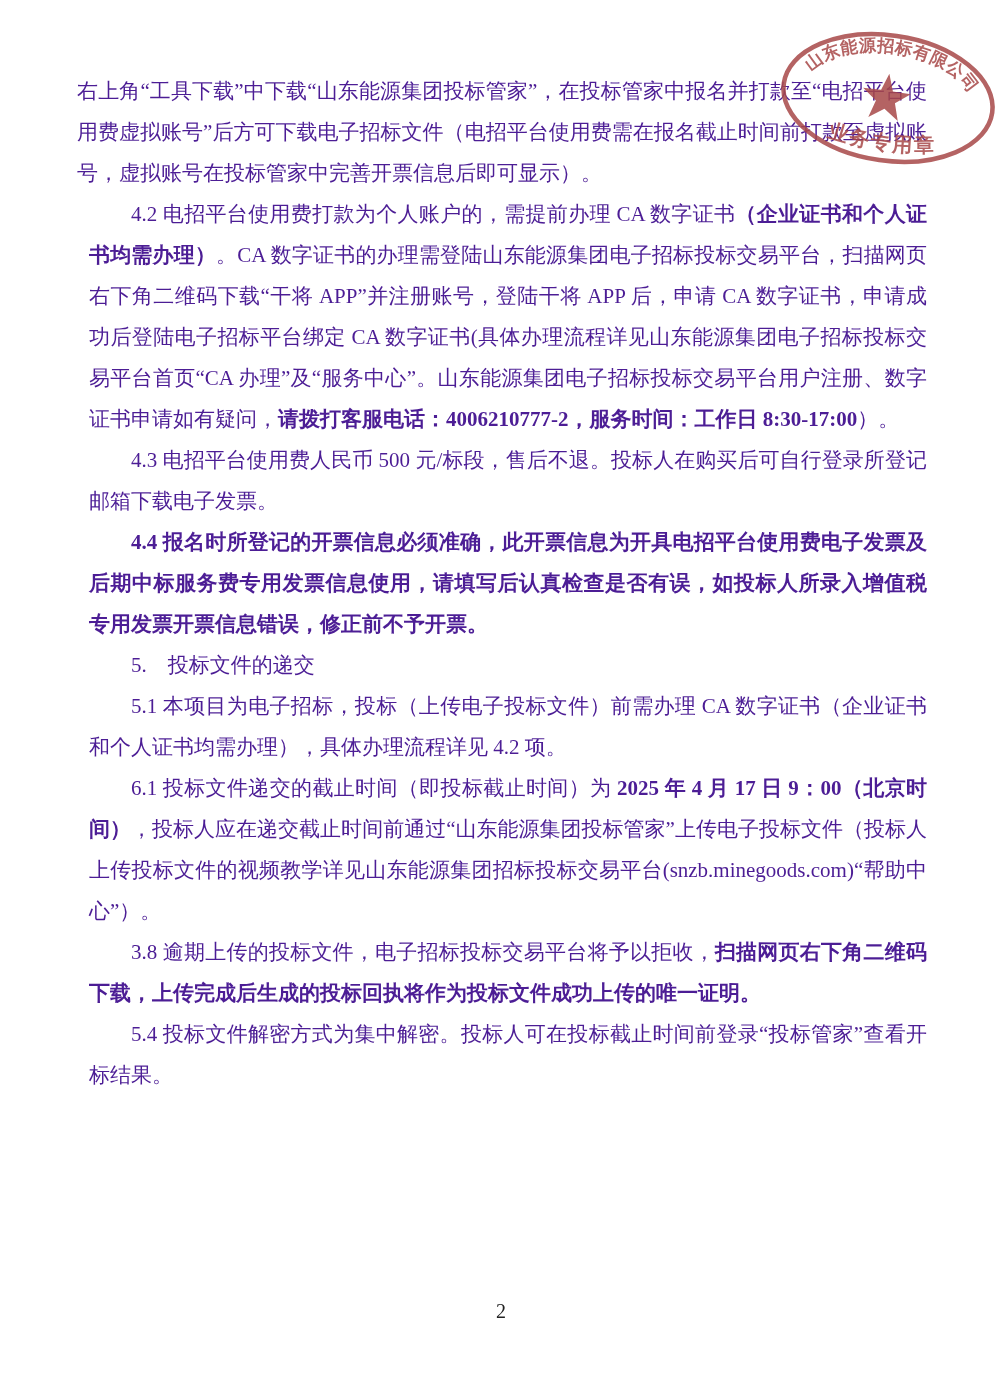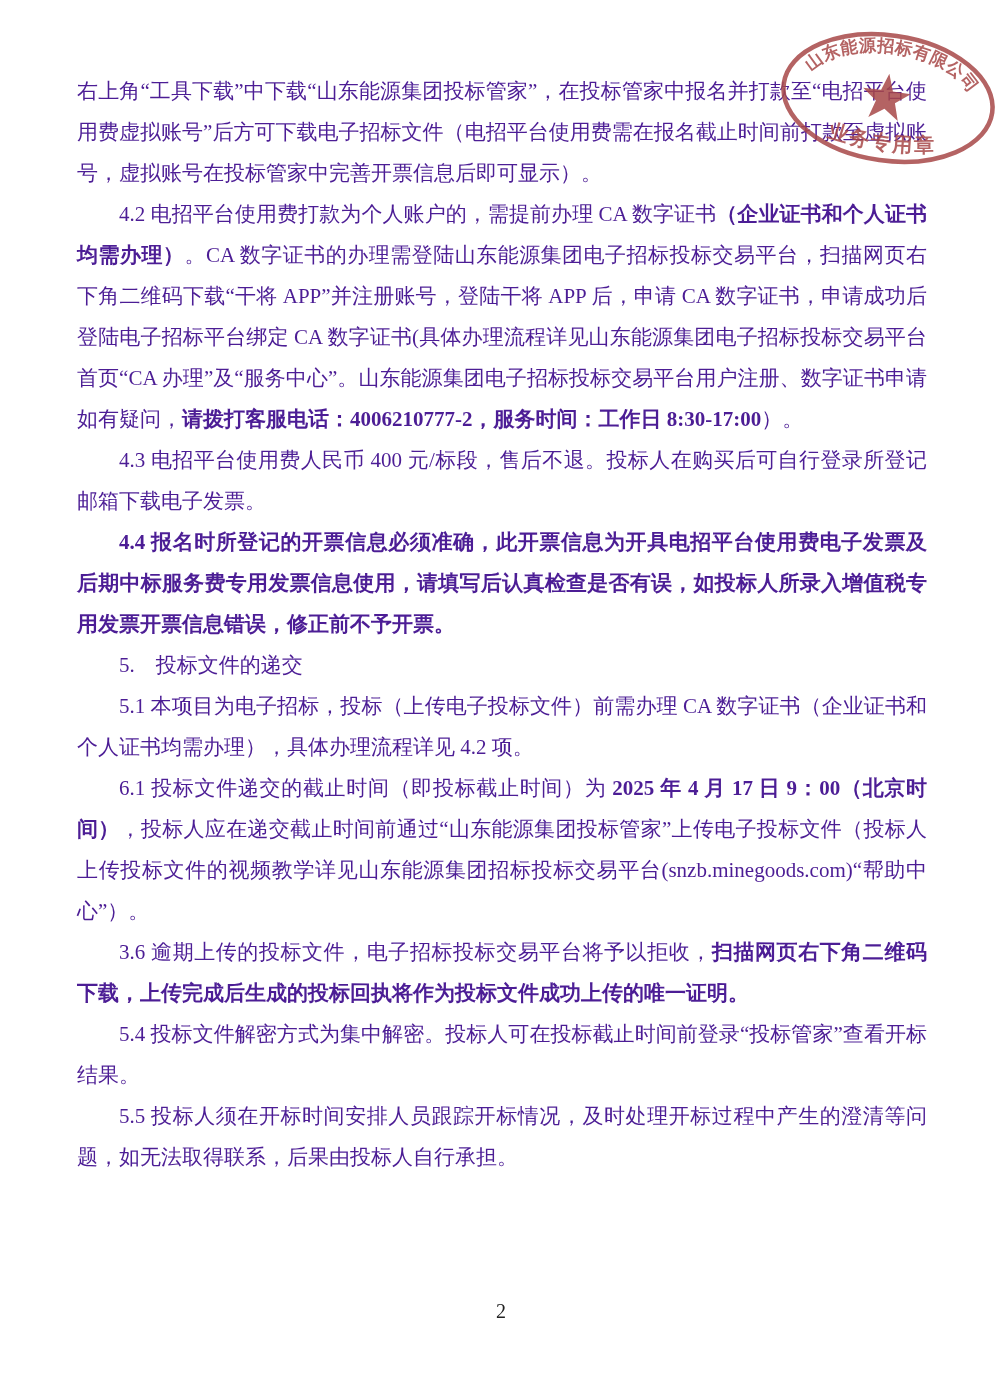--- a/index.html
+++ b/index.html
@@ -12,21 +12,21 @@
   }
   #doc-body{
     position:absolute;
     left:77px;top:71px;width:850px;
     font-size:21px;
     line-height:41px;
     color:#4c1d95;
     text-align:justify;
   }
   p.para{margin:0;padding:0;}
-  p.indent{text-indent:2em;}
+  p.indent{text-indent:2em;margin-left:12px;}
   span.seg{font-weight:400;}
   span.seg.bold{font-weight:700;}
   .footer{
     position:absolute;
     left:0;top:1299px;width:100%;
     text-align:center;
     font-size:20px;line-height:24px;
     color:#222222;
   }
   .stamp{
@@ -46,28 +46,27 @@
   .stamp .arc-label{font-size:20px;letter-spacing:2px;}
 </style>
 </head>
 <body>
 
 <div class="page">
 
   <div id="doc-body">
       <p class="para"><span class="seg">右上角“工具下载”中下载“山东能源集团投标管家”，在投标管家中报名并打款至“电招平台使用费虚拟账号”后方可下载电子招标文件（电招平台使用费需在报名截止时间前打款至虚拟账号，虚拟账号在投标管家中完善开票信息后即可显示）。</span></p>
       <p class="para indent"><span class="seg">4.2 电招平台使用费打款为个人账户的，需提前办理 CA 数字证书</span><span class="seg bold">（企业证书和个人证书均需办理）</span><span class="seg">。CA 数字证书的办理需登陆山东能源集团电子招标投标交易平台，扫描网页右下角二维码下载“干将 APP”并注册账号，登陆干将 APP 后，申请 CA 数字证书，申请成功后登陆电子招标平台绑定 CA 数字证书(具体办理流程详见山东能源集团电子招标投标交易平台首页“CA 办理”及“服务中心”。山东能源集团电子招标投标交易平台用户注册、数字证书申请如有疑问，</span><span class="seg bold">请拨打客服电话：4006210777-2，服务时间：工作日 8:30-17:00</span><span class="seg">）。</span></p>
-      <p class="para indent"><span class="seg">4.3 电招平台使用费人民币 400 元/标段，售后不退。投标人在购买后可自行登录所登记邮箱下载电子发票。</span></p>
+      <p class="para indent"><span class="seg">4.3 电招平台使用费人民币 500 元/标段，售后不退。投标人在购买后可自行登录所登记邮箱下载电子发票。</span></p>
       <p class="para indent"><span class="seg bold">4.4 报名时所登记的开票信息必须准确，此开票信息为开具电招平台使用费电子发票及后期中标服务费专用发票信息使用，请填写后认真检查是否有误，如投标人所录入增值税专用发票开票信息错误，修正前不予开票。</span></p>
       <p class="para indent"><span class="seg">5.　投标文件的递交</span></p>
       <p class="para indent"><span class="seg">5.1 本项目为电子招标，投标（上传电子投标文件）前需办理 CA 数字证书（企业证书和个人证书均需办理），具体办理流程详见 4.2 项。</span></p>
       <p class="para indent"><span class="seg">6.1 投标文件递交的截止时间（即投标截止时间）为 </span><span class="seg bold">2025 年 4 月 17 日 9：00（北京时间）</span><span class="seg">，投标人应在递交截止时间前通过“山东能源集团投标管家”上传电子投标文件（投标人上传投标文件的视频教学详见山东能源集团招标投标交易平台(snzb.minegoods.com)“帮助中心”）。</span></p>
-      <p class="para indent"><span class="seg">3.6 逾期上传的投标文件，电子招标投标交易平台将予以拒收，</span><span class="seg bold">扫描网页右下角二维码下载，上传完成后生成的投标回执将作为投标文件成功上传的唯一证明。</span></p>
+      <p class="para indent"><span class="seg">3.8 逾期上传的投标文件，电子招标投标交易平台将予以拒收，</span><span class="seg bold">扫描网页右下角二维码下载，上传完成后生成的投标回执将作为投标文件成功上传的唯一证明。</span></p>
       <p class="para indent"><span class="seg">5.4 投标文件解密方式为集中解密。投标人可在投标截止时间前登录“投标管家”查看开标结果。</span></p>
-      <p class="para indent"><span class="seg">5.5 投标人须在开标时间安排人员跟踪开标情况，及时处理开标过程中产生的澄清等问题，如无法取得联系，后果由投标人自行承担。</span></p>
     </div>
 
   <div class="stamp">
     <svg viewBox="0 0 236 170">
       <ellipse class="ring" cx="118" cy="85" rx="104" ry="62"></ellipse>
       <path id="seal-arc-top" d="M 35.8 75.6 A 84 45 0 0 1 200.2 75.6" fill="none"></path>
       <path id="seal-arc-bottom" d="M 50 128 Q 118 144 186 128" fill="none"></path>
       <polygon class="star" points="116,61 121.9,77.9 139.8,78.3 125.5,89.1 130.7,106.2 116,96 101.3,106.2 106.5,89.1 92.2,78.3 110.1,77.9"></polygon>
       <text class="arc-company" text-anchor="middle">
         <textPath href="#seal-arc-top" startOffset="50%">山东能源招标有限公司</textPath>

